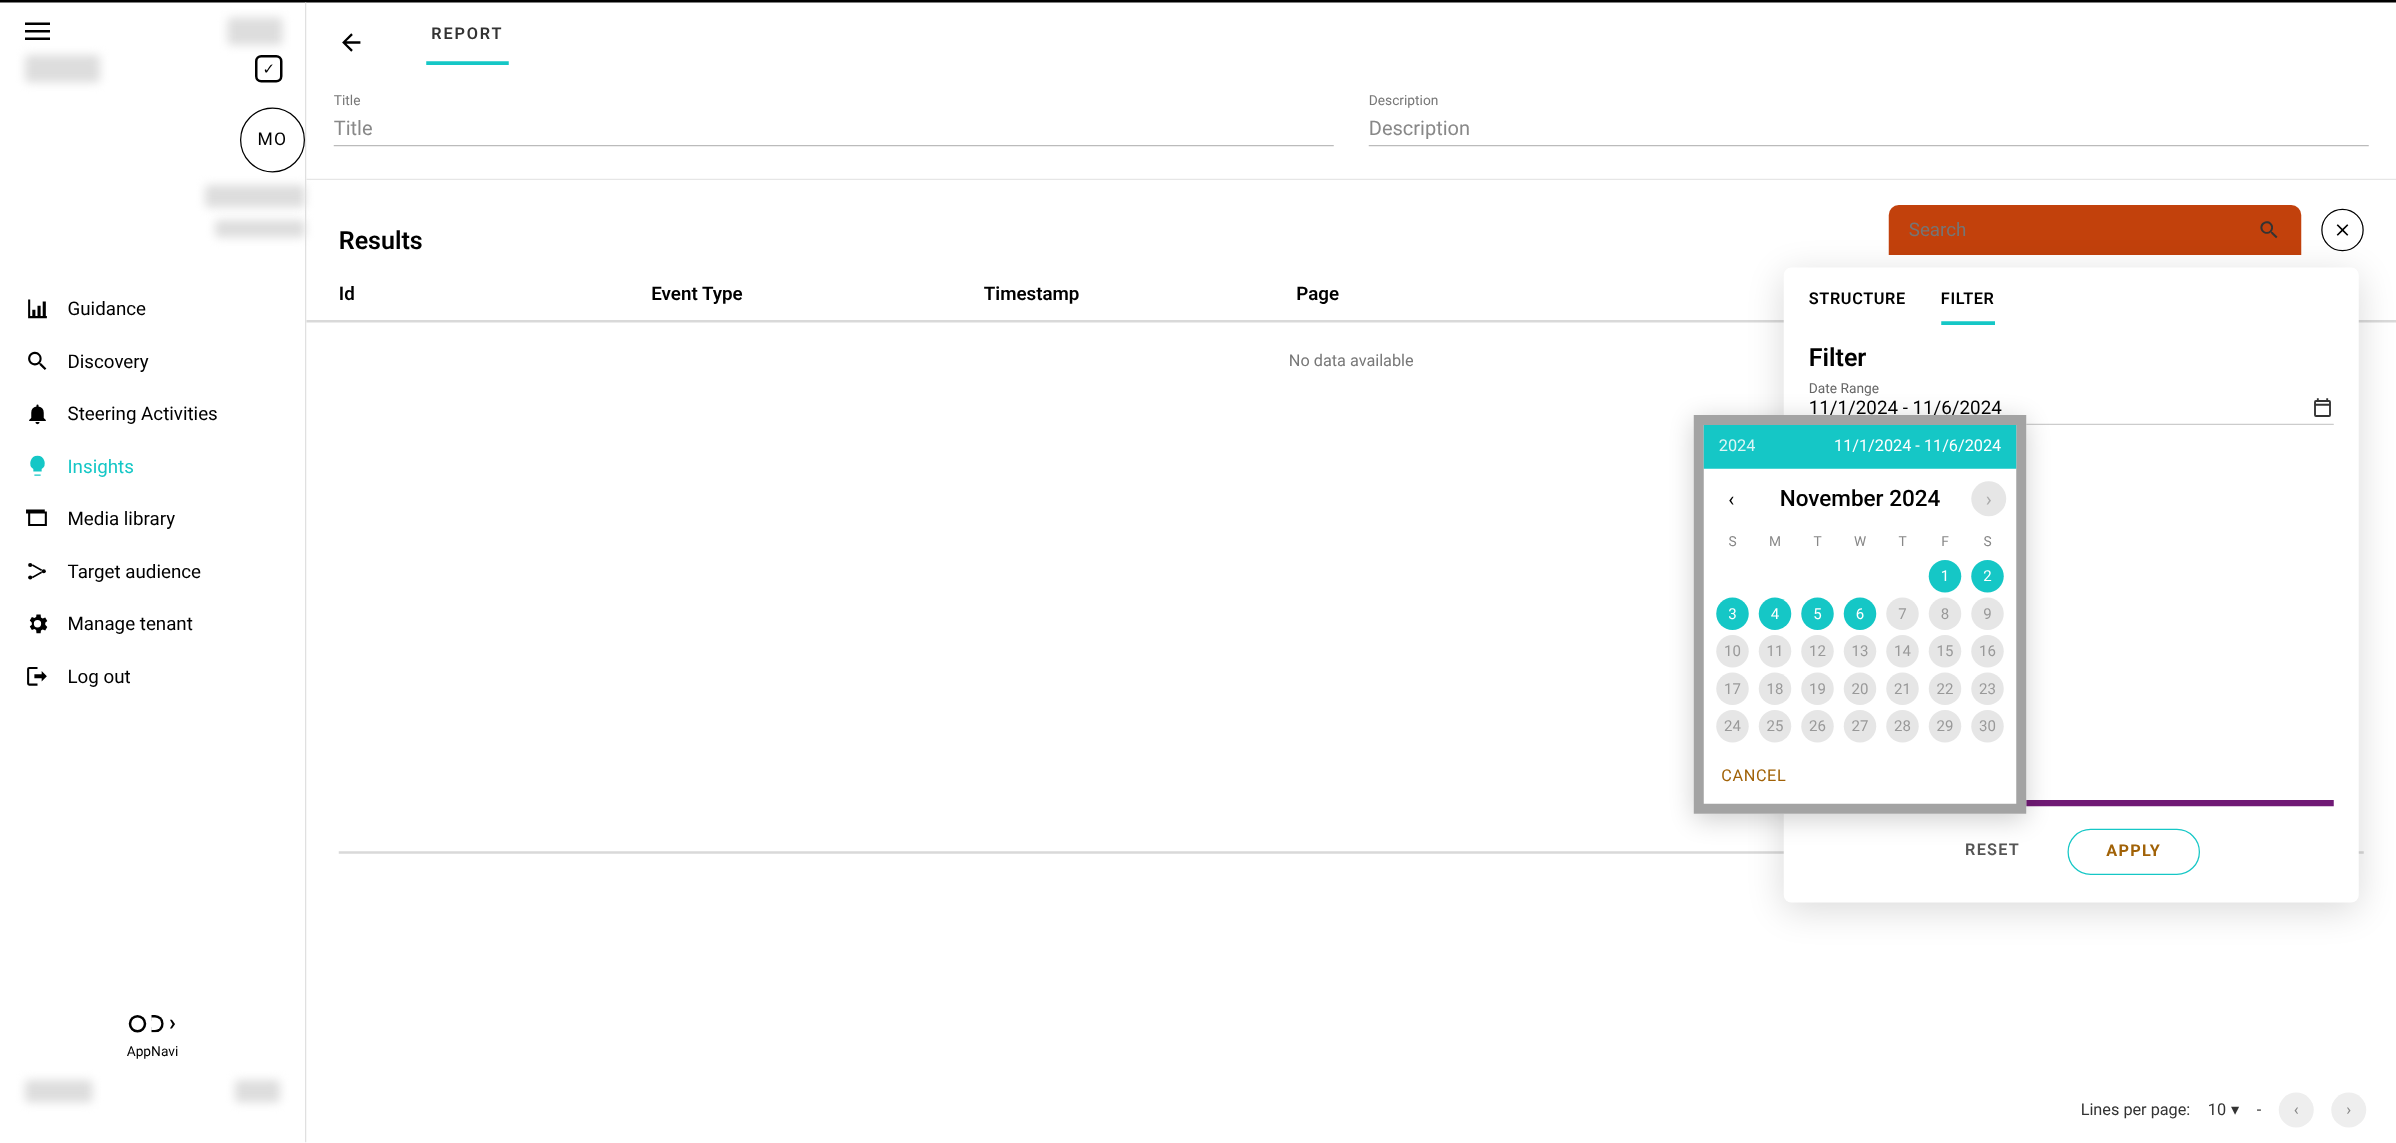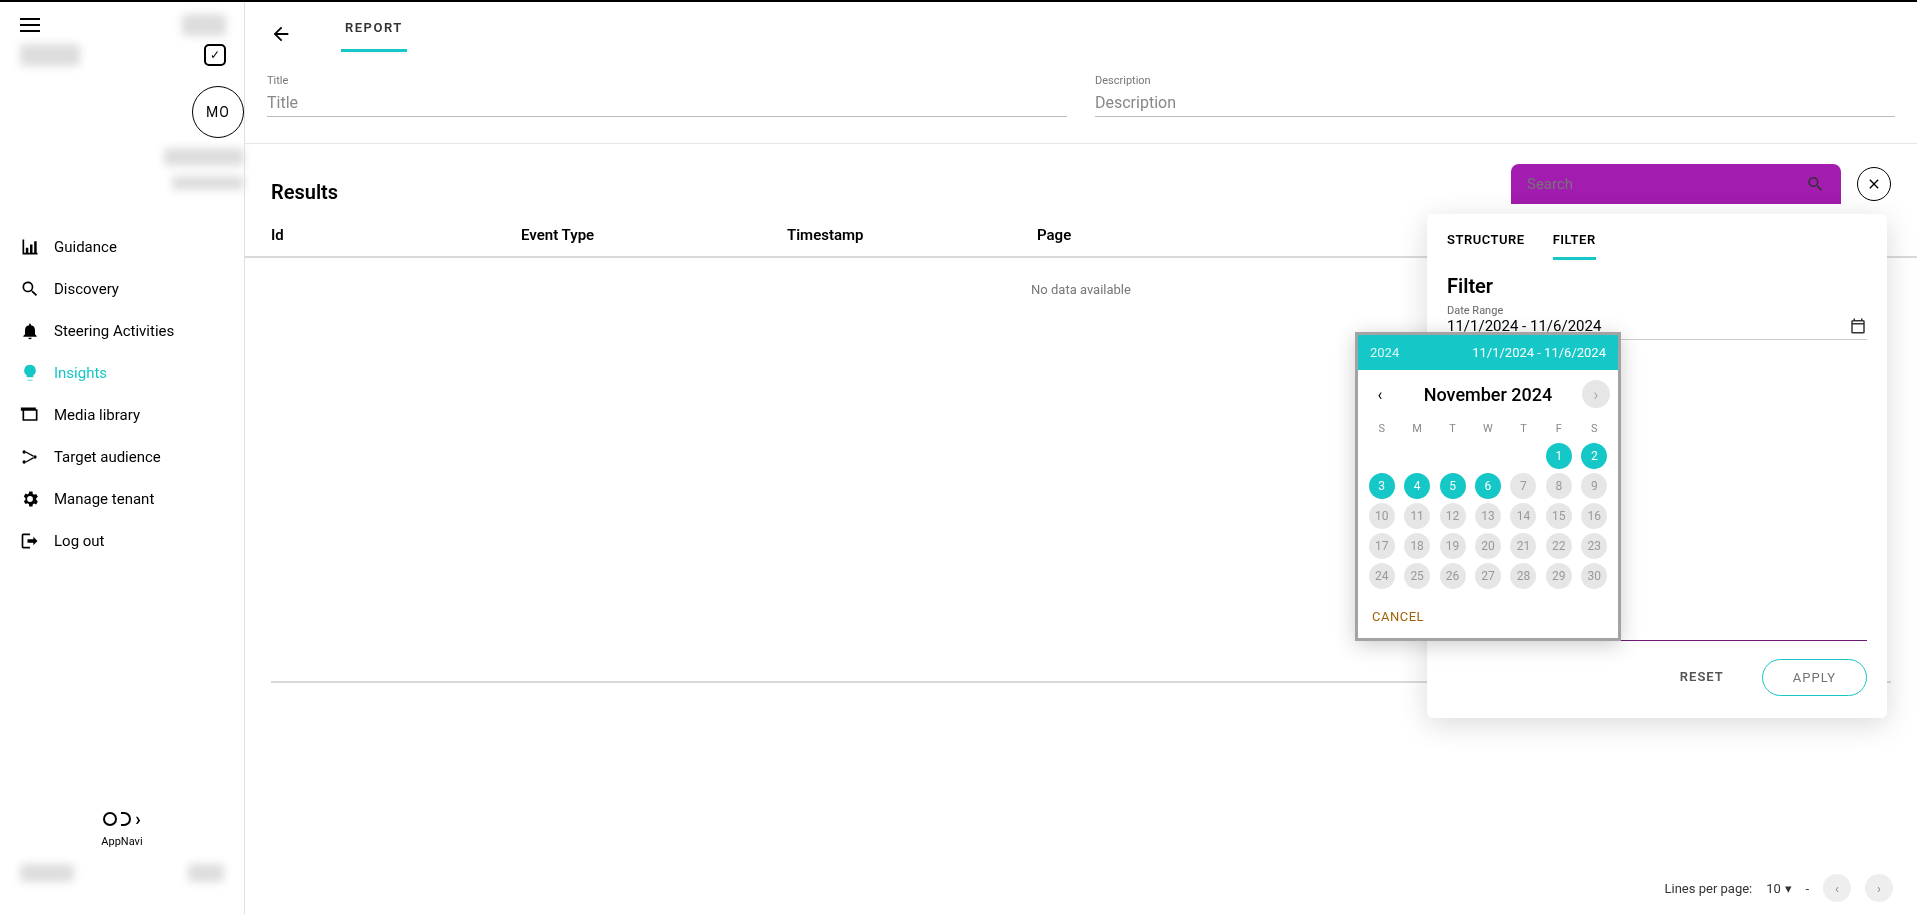--- a/index.html
+++ b/index.html
@@ -35,21 +35,21 @@
 .tab { font-size: 13px; letter-spacing: 1.5px; font-weight: 600; color:#333; padding: 4px 4px 14px; border-bottom: 3px solid #15c7c6; margin-left: 30px; }
 .fields { display: flex; gap: 28px; padding: 22px 22px 26px; }
 .field { flex: 1; display: flex; flex-direction: column; }
 .field-label { font-size: 11px; color: #777; margin-bottom: 2px; }
 .field-input { border: none; border-bottom: 1px solid #bbb; font-size: 16px; padding: 4px 0; outline: none; color:#444; }
 .field-input::placeholder { color: #888; }
 .hr { border: none; border-top: 1px solid #e6e6e6; }
 .results-head { display: flex; align-items: flex-end; justify-content: space-between; padding: 20px 26px 10px; }
 .results-title { font-size: 20px; font-weight: 600; }
 .results-right { display: flex; align-items: center; gap: 16px; }
-.search-box { background: #a21caf; border-radius: 8px 8px 0 0; padding: 10px 16px; width: 330px; display:flex; align-items:center; justify-content: space-between; }
+.search-box { background: #c2410c; border-radius: 8px 8px 0 0; padding: 10px 16px; width: 330px; display:flex; align-items:center; justify-content: space-between; }
 .search-box input { border:none; background:transparent; outline:none; font-size:15px; width: 100%; }
 .close-circle { width: 34px; height: 34px; border: 1.5px solid #000; border-radius: 50%; display:flex; align-items:center; justify-content:center; cursor:pointer; font-size: 18px; }
 .table-head { display: flex; padding: 12px 26px; border-bottom: 2px solid #d9d9d9; font-weight: 600; font-size: 15px; }
 .col-id { width: 250px; }
 .col-evt { width: 250px; }
 .col-ts { width: 250px; margin-left: 16px; }
 .col-page { flex:1; }
 .no-data { text-align: center; color:#777; font-size: 13px; padding: 24px 0; }
 .pager { position: absolute; bottom: 12px; right: 24px; display:flex; align-items:center; gap: 14px; font-size: 13px; color:#333; }
 .pager .sel { display:flex; align-items:center; gap:4px; }
@@ -58,38 +58,38 @@
 .panel { position:absolute; top: 212px; right: 30px; width: 460px; background:#fff; box-shadow: 0 6px 30px rgba(0,0,0,0.15); border-radius: 6px; padding: 18px 20px 22px; }
 .panel-tabs { display:flex; gap: 28px; font-size: 13px; font-weight: 600; letter-spacing: 0.5px; }
 .ptab { padding-bottom: 10px; cursor:pointer; }
 .ptab.active { border-bottom: 3px solid #15c7c6; }
 .panel-title { font-size: 20px; font-weight: 600; margin-top: 14px; }
 .dr-label { font-size: 11px; color:#666; margin-top: 6px; }
 .dr-row { display:flex; align-items:center; justify-content:space-between; border-bottom:1px solid #ccc; padding-bottom:4px; }
 .dr-val { font-size: 15px; }
 .cal-icon { width:18px; height:18px; }
 
-.datepicker { position:absolute; top:330px; left:1110px; width:266px; background:#fff; border:3px solid #a3a3a3; box-shadow:0 4px 20px rgba(0,0,0,.2); z-index:20; }
+.datepicker { position:absolute; top:330px; left:1110px; width:266px; background:#fff; border:8px solid #a3a3a3; box-shadow:0 4px 20px rgba(0,0,0,.2); z-index:20; }
 .dp-head { background:#15c7c6; color:#fff; display:flex; justify-content:space-between; padding:10px 12px; font-size:13px; }
 .dp-head .yr { opacity:.85; }
 .dp-month-row { display:flex; align-items:center; justify-content:space-between; padding:10px 8px; }
 .dp-month { font-size:18px; font-weight:500; }
 .dp-nav { width:28px; height:28px; border-radius:50%; display:flex; align-items:center; justify-content:center; cursor:pointer; font-size:16px; }
 .dp-nav.dis { background:#e6e6e6; color:#aaa; }
 .dp-grid { display:grid; grid-template-columns:repeat(7, 1fr); gap:4px; padding:0 8px 8px; }
 .dp-dow { text-align:center; font-size:11px; color:#888; padding:4px 0; }
 .dp-day { width:26px; height:26px; border-radius:50%; display:flex; align-items:center; justify-content:center; font-size:12px; margin:0 auto; }
 .dp-day.sel { background:#15c7c6; color:#fff; }
 .dp-day.avail { background:#e6e6e6; color:#999; }
 .dp-day.empty { visibility:hidden; }
 .dp-cancel { color:#a16207; font-size:13px; font-weight:400; padding:12px 14px 14px; cursor:pointer; letter-spacing:0.5px; }
 
-.panel-actions { display:flex; justify-content:flex-end; gap:20px; margin-top: 300px; border-top:1px solid #701a75; padding-top:18px; }
+.panel-actions { display:flex; justify-content:center; gap:20px; margin-top: 300px; border-top:5px solid #701a75; padding-top:18px; }
 .btn-reset { font-size:13px; font-weight:600; letter-spacing:1px; color:#555; padding:10px 18px; cursor:pointer; }
-.btn-apply { font-size:13px; font-weight:400; letter-spacing:1px; color:#737373; border:1.5px solid #15c7c6; border-radius:22px; padding:10px 30px; cursor:pointer; }
+.btn-apply { font-size:13px; font-weight:700; letter-spacing:1px; color:#a16207; border:1.5px solid #15c7c6; border-radius:22px; padding:10px 30px; cursor:pointer; }
 
 .table-hr { border:none; border-top: 2px solid #d9d9d9; margin: 0 26px; margin-top: 360px; }
 </style>
 </head>
 <body>
 
 <div class="page">
   <aside class="sidebar">
     <div class="sidebar-top">
       <div class="hamburger">

